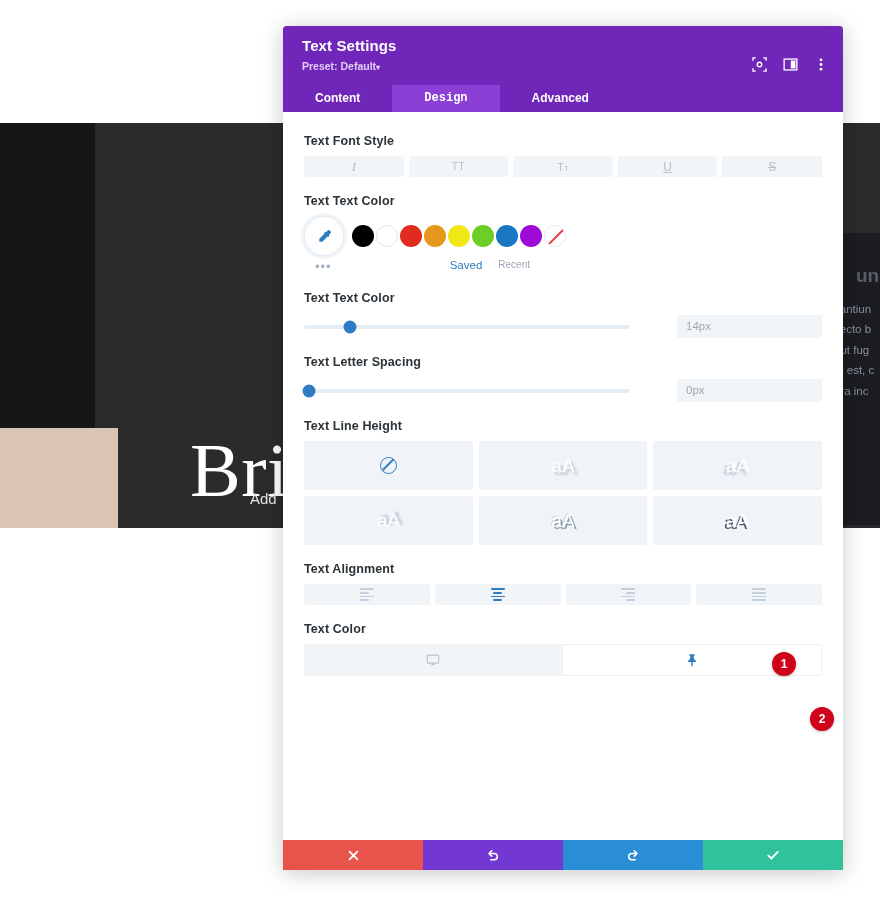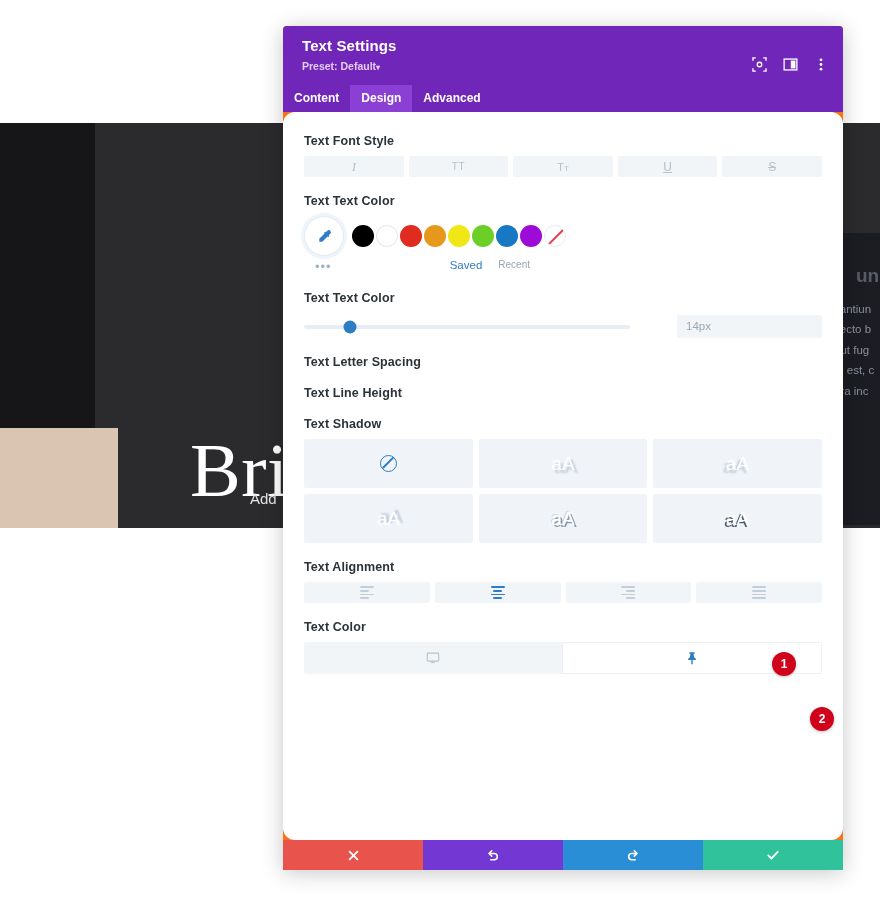--- a/index.html
+++ b/index.html
@@ -155,36 +155,35 @@
   .modal-tabs {
     background: #7026b9;
     display: flex;
     flex: 0 0 auto;
     height: 27px;
   }
   .modal-tab {
     color: #ffffff;
     font-size: 12px;
     font-weight: bold;
-    padding: 0 11px;
+    padding: 0 32px;
     height: 27px;
     line-height: 27px;
     cursor: pointer;
     white-space: nowrap;
   }
-  .modal-tab.active { background: #8b3fd4; }
+  .modal-tab.active { background: #8b3fd4; font-family: Liberation Mono, monospace; }
 
   
   .modal-body {
     flex: 1 1 auto;
     background: #ffffff;
     padding: 0 0 0 0;
     overflow: hidden;
     position: relative;
-    border-radius: 12px;
   }
   .section-pad { padding: 0 21px; }
 
   .field-label {
     font-size: 12.5px;
     font-weight: bold;
     color: #2c3338;
     margin: 17px 0 8px 0;
     letter-spacing: 0.1px;
   }
@@ -577,24 +576,29 @@
 
       <div class="field-label">Text Text Color</div>
       <div class="slider-row">
         <div class="slider-track">
           <div class="slider-knob" style="left:14%"></div>
         </div>
         <div class="slider-value">14px</div>
       </div>
 
       <div class="field-label">Text Letter Spacing</div>
+      <div class="slider-row">
+        <div class="slider-track">
+          <div class="slider-knob" style="left:1.5%"></div>
+        </div>
+        <div class="slider-value">0px</div>
+      </div>
 
       <div class="field-label">Text Line Height</div>
 
-      <div class="field-label">Text Shadow</div>
       <div class="shadow-grid">
         <div class="shadow-cell">
           <span class="no-shadow-icon"></span>
         </div>
         <div class="shadow-cell">
           <span class="shadow-aa sh2">aA</span>
         </div>
         <div class="shadow-cell">
           <span class="shadow-aa sh3">aA</span>
         </div>

